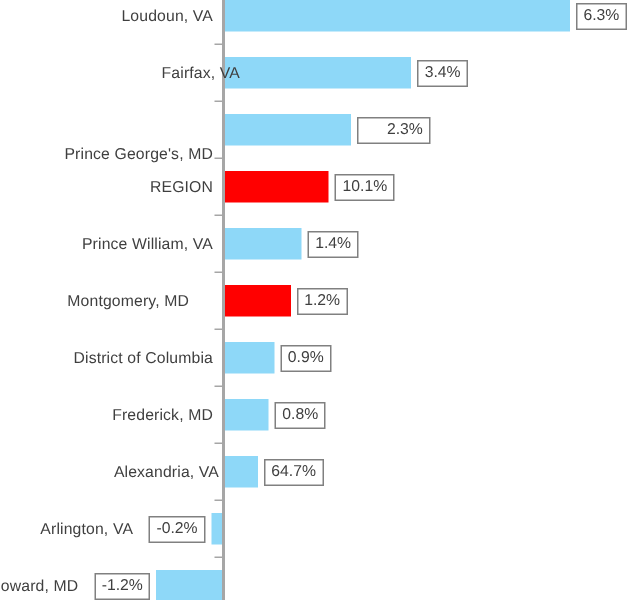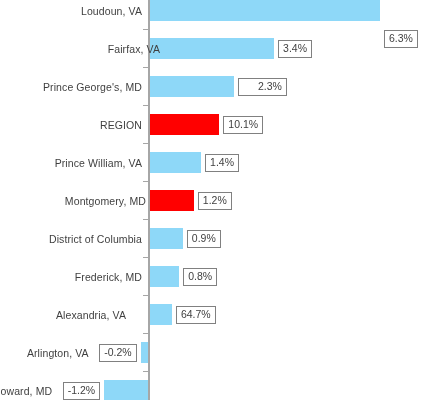--- a/index.html
+++ b/index.html
@@ -91,62 +91,62 @@
       <div class="tick" style="left: 143px; top: 181px; background: rgb(166, 166, 166);"></div>
       <div class="tick" style="left: 143px; top: 219px; background: rgb(166, 166, 166);"></div>
       <div class="tick" style="left: 143px; top: 257px; background: rgb(166, 166, 166);"></div>
       <div class="tick" style="left: 143px; top: 295px; background: rgb(166, 166, 166);"></div>
       <div class="tick" style="left: 143px; top: 333px; background: rgb(166, 166, 166);"></div>
       <div class="tick" style="left: 143px; top: 371px; background: rgb(166, 166, 166);"></div>
     </div>
   <div id="bars">
       <div class="bar-row" style="top: 0px;">
         <div class="bar pos" style="width: 229.95px; left: 150px; background: rgb(142, 216, 248);"></div>
-        <div class="value-box" style="border-color: rgb(128, 128, 128); color: rgb(63, 63, 63); left: 383.95px; margin-top: 28px;">6.3%</div>
+        <div class="value-box" style="border-color: rgb(128, 128, 128); color: rgb(63, 63, 63); left: 383.95px;">6.3%</div>
         <div class="cat-label" style="color: rgb(63, 63, 63); right: 286px;">Loudoun, VA</div>
       </div>
       <div class="bar-row" style="top: 38px;">
         <div class="bar pos" style="width: 124.1px; left: 150px; background: rgb(142, 216, 248);"></div>
         <div class="value-box" style="border-color: rgb(128, 128, 128); color: rgb(63, 63, 63); left: 278.1px;">3.4%</div>
         <div class="cat-label" style="color: rgb(63, 63, 63); right: 268px;">Fairfax, VA</div>
       </div>
       <div class="bar-row" style="top: 76px;">
         <div class="bar pos" style="width: 83.95px; left: 150px; background: rgb(142, 216, 248);"></div>
         <div class="value-box" style="border-color: rgb(128, 128, 128); color: rgb(63, 63, 63); left: 237.95px; padding-left: 19px;">2.3%</div>
-        <div class="cat-label" style="color: rgb(63, 63, 63); right: 286px;">Prince George's, MD</div>
+        <div class="cat-label" style="color: rgb(63, 63, 63); right: 286px; margin-top: 16px;">Prince George's, MD</div>
       </div>
       <div class="bar-row" style="top: 114px;">
         <div class="bar pos highlight" style="width: 69.35px; left: 150px; background: rgb(255, 0, 0);"></div>
         <div class="value-box" style="border-color: rgb(128, 128, 128); color: rgb(63, 63, 63); left: 223.35px;">10.1%</div>
         <div class="cat-label" style="color: rgb(63, 63, 63); right: 286px;">REGION</div>
       </div>
       <div class="bar-row" style="top: 152px;">
         <div class="bar pos" style="width: 51.1px; left: 150px; background: rgb(142, 216, 248);"></div>
         <div class="value-box" style="border-color: rgb(128, 128, 128); color: rgb(63, 63, 63); left: 205.1px;">1.4%</div>
         <div class="cat-label" style="color: rgb(63, 63, 63); right: 286px;">Prince William, VA</div>
       </div>
       <div class="bar-row" style="top: 190px;">
         <div class="bar pos highlight" style="width: 43.8px; left: 150px; background: rgb(255, 0, 0);"></div>
         <div class="value-box" style="border-color: rgb(128, 128, 128); color: rgb(63, 63, 63); left: 197.8px;">1.2%</div>
-        <div class="cat-label" style="color: rgb(63, 63, 63); right: 282px;">Montgomery, MD</div>
+        <div class="cat-label" style="color: rgb(63, 63, 63); right: 302px;">Montgomery, MD</div>
       </div>
       <div class="bar-row" style="top: 228px;">
         <div class="bar pos" style="width: 32.85px; left: 150px; background: rgb(142, 216, 248);"></div>
         <div class="value-box" style="border-color: rgb(128, 128, 128); color: rgb(63, 63, 63); left: 186.85px;">0.9%</div>
         <div class="cat-label" style="color: rgb(63, 63, 63); right: 286px;">District of Columbia</div>
       </div>
       <div class="bar-row" style="top: 266px;">
         <div class="bar pos" style="width: 29.2px; left: 150px; background: rgb(142, 216, 248);"></div>
         <div class="value-box" style="border-color: rgb(128, 128, 128); color: rgb(63, 63, 63); left: 183.2px;">0.8%</div>
         <div class="cat-label" style="color: rgb(63, 63, 63); right: 286px;">Frederick, MD</div>
       </div>
       <div class="bar-row" style="top: 304px;">
         <div class="bar pos" style="width: 21.9px; left: 150px; background: rgb(142, 216, 248);"></div>
         <div class="value-box" style="border-color: rgb(128, 128, 128); color: rgb(63, 63, 63); left: 175.9px;">64.7%</div>
-        <div class="cat-label" style="color: rgb(63, 63, 63); right: 302px;">Alexandria, VA</div>
+        <div class="cat-label" style="color: rgb(63, 63, 63); right: 282px;">Alexandria, VA</div>
       </div>
       <div class="bar-row" style="top: 342px;">
         <div class="bar neg" style="width: 7.3px; left: 140.7px; background: rgb(142, 216, 248);"></div>
         <div class="value-box" style="border-color: rgb(128, 128, 128); color: rgb(63, 63, 63); right: 291.3px;">-0.2%</div>
         <div class="cat-label" style="color: rgb(63, 63, 63); right: 339.3px;">Arlington, VA</div>
       </div>
       <div class="bar-row" style="top: 380px;">
         <div class="bar neg" style="width: 43.8px; left: 104.2px; background: rgb(142, 216, 248);"></div>
         <div class="value-box" style="border-color: rgb(128, 128, 128); color: rgb(63, 63, 63); right: 327.8px;">-1.2%</div>
         <div class="cat-label" style="color: rgb(63, 63, 63); right: 375.8px;">Howard, MD</div>

